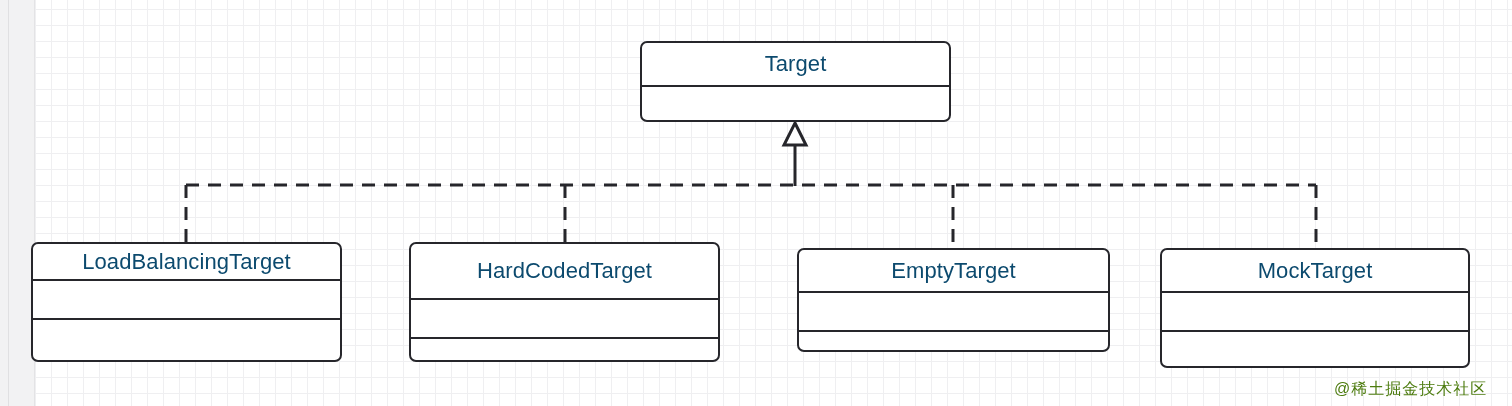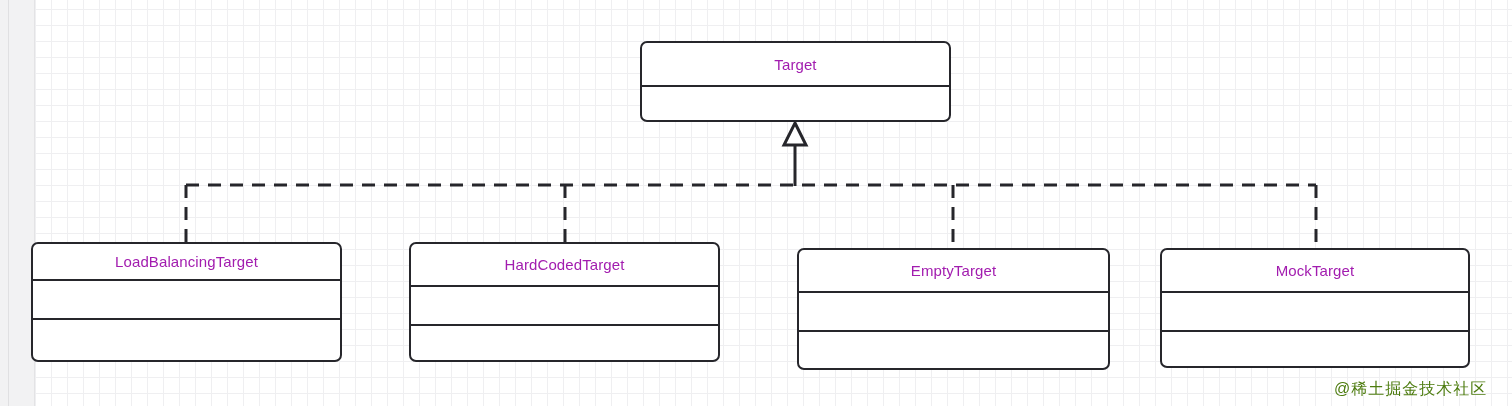--- a/index.html
+++ b/index.html
@@ -62,22 +62,22 @@
     background: #ffffff;
     border: 2.5px solid #26262b;
     border-radius: 7px;
     display: flex;
     flex-direction: column;
   }
   .uml-title {
     display: flex;
     align-items: center;
     justify-content: center;
-    font-size: 15px;
-    color: #a21caf;
+    font-size: 22px;
+    color: #0c4a6e;
     letter-spacing: 0.1px;
     box-sizing: border-box;
     white-space: nowrap;
   }
   .uml-compartment {
     box-sizing: border-box;
     border-top: 2.5px solid #26262b;
   }
   .watermark {
     position: absolute;
@@ -119,26 +119,26 @@
     <div class="uml-compartment" style="flex:1;"></div>
   </div>
 
   <div class="uml-class" style="left:31px; top:242px; width:311px; height:120px;">
     <div class="uml-title" style="height:35px;">LoadBalancingTarget</div>
     <div class="uml-compartment" style="height:39px;"></div>
     <div class="uml-compartment" style="flex:1;"></div>
   </div>
 
   <div class="uml-class" style="left:409px; top:242px; width:311px; height:120px;">
-    <div class="uml-title" style="height:41px;">HardCodedTarget</div>
+    <div class="uml-title" style="height:54px;">HardCodedTarget</div>
     <div class="uml-compartment" style="height:39px;"></div>
     <div class="uml-compartment" style="flex:1;"></div>
   </div>
 
-  <div class="uml-class" style="left:797px; top:248px; width:313px; height:122px;">
+  <div class="uml-class" style="left:797px; top:248px; width:313px; height:104px;">
     <div class="uml-title" style="height:41px;">EmptyTarget</div>
     <div class="uml-compartment" style="height:39px;"></div>
     <div class="uml-compartment" style="flex:1;"></div>
   </div>
 
   <div class="uml-class" style="left:1160px; top:248px; width:310px; height:120px;">
     <div class="uml-title" style="height:41px;">MockTarget</div>
     <div class="uml-compartment" style="height:39px;"></div>
     <div class="uml-compartment" style="flex:1;"></div>
   </div>

